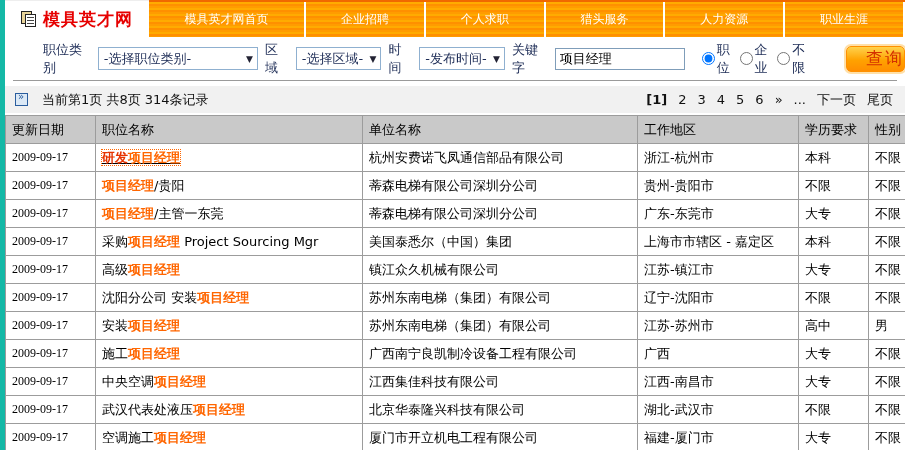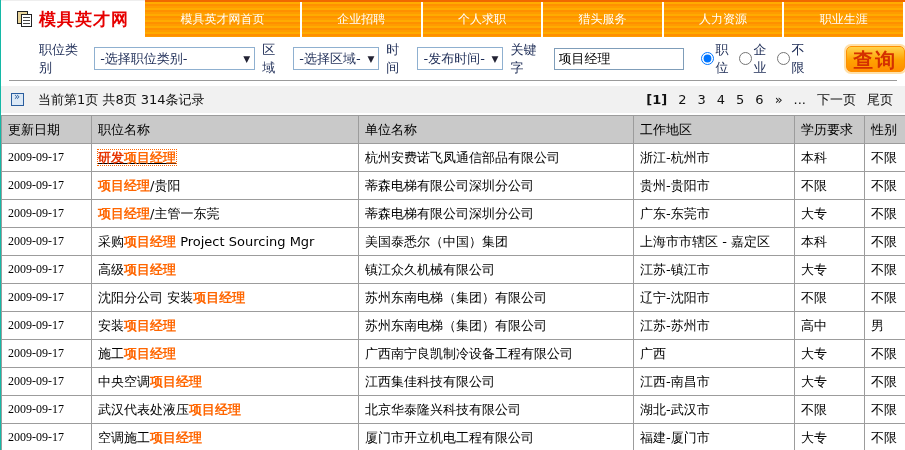--- a/index.html
+++ b/index.html
@@ -1,18 +1,18 @@
 <!DOCTYPE html>
 <html><head>
 <meta charset="utf-8">
 <style>
   * { margin:0; padding:0; box-sizing:border-box; }
   html,body { background:#fff; }
   body { font-family:"DejaVu Sans","Liberation Sans",sans-serif; width:905px; }
-  .page { width:905px; height:450px; background:#fff; border-left:1px solid #14b8a6; overflow:hidden; }
+  .page { width:905px; height:450px; background:#fff; border-left:5px solid #14b8a6; overflow:hidden; }
 
   
   .topbar { display:flex; height:37px; }
   .brand { width:144px; display:flex; align-items:center; justify-content:center; gap:6px; background:#fff; border-top:1px solid #eee; }
   .brand-text { color:#e60000; font-weight:bold; font-size:17px; letter-spacing:1px; }
   .doc-icon { position:relative; width:16px; height:17px; }
   .doc-icon .back { position:absolute; left:0; top:0; width:11px; height:13px; background:#e8d49a; border:1px solid #222; }
   .doc-icon .front { position:absolute; left:4px; top:3px; width:11px; height:13px; background:#fff; border:1px solid #222; }
   .doc-icon .front i { display:block; height:1px; background:#444; margin:2px 1px 0 1px; }
   .tabs { flex:1; display:flex; border-top:2px solid #f06800; }
@@ -23,22 +23,22 @@
 
   
   .searchbar { height:43px; display:flex; align-items:center; padding-left:38px; gap:7px; font-size:13px; color:#1c2b55; }
   .sel { border:1px solid #8fb0d0; height:23px; background:#fff; display:flex; align-items:center; justify-content:space-between; padding:0 4px 0 5px; cursor:pointer; color:#1c2b55; }
   .sel .arr { font-size:9px; color:#223; margin-left:6px; }
   .sel-cat { width:173px; } .sel-region { width:92px; } .sel-time { width:92px; }
   .kw-input { width:130px; height:22px; border:1px solid #7f9db9; font-size:13px; padding:1px 4px; color:#000; font-family:inherit; }
   .radios { display:flex; align-items:center; margin-left:10px; }
   .radios label { display:flex; align-items:center; gap:2px; cursor:pointer; color:#1c2b55; }
   .btn-search { margin-left:24px; width:64px; height:26px; border:1px solid #ff9000; border-radius:5px;
-                background:linear-gradient(#ffd24d,#ffa200 55%,#ff8e00); color:#d43000; font-weight:bold; font-size:20px;
-                box-shadow:0 0 0 2px #ffe0a8; cursor:pointer; font-family:inherit; letter-spacing:2px; }
+                background:linear-gradient(#ffd24d,#ffa200 55%,#ff8e00); color:#d43000; font-weight:normal; font-size:17px;
+                box-shadow:0 0 0 2px #ffe0a8; cursor:pointer; font-family:inherit; letter-spacing:2px;text-align:right; }
   .rule { border:none; border-top:1px solid #9a9a9a; margin:0 8px 5px 8px; }
 
   
   .pagerbar { height:27px; background:#f1f1f1; display:flex; align-items:center; justify-content:space-between; padding:0 12px 0 10px; font-size:13px; color:#111; margin-bottom:2px; }
   .pager-left { display:flex; align-items:center; gap:14px; }
   .list-icon { width:13px; height:13px; background:#dce9f6; border:1px solid #2a5d9e; position:relative; }
   .list-icon::after { content:"»"; position:absolute; left:2px; top:-3px; font-size:10px; color:#2a5d9e; }
   .pager-right { display:flex; align-items:center; gap:11px; }
   .pg-current { font-weight:bold; }
   .pg-link { color:#111; text-decoration:none; cursor:pointer; }

